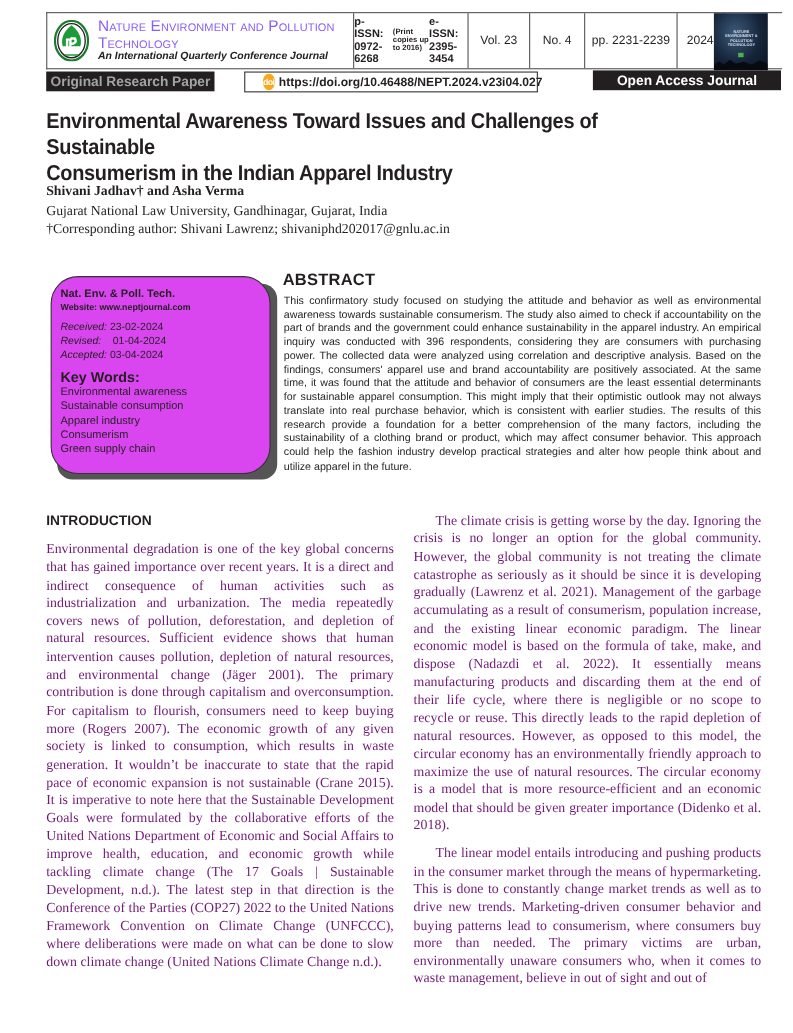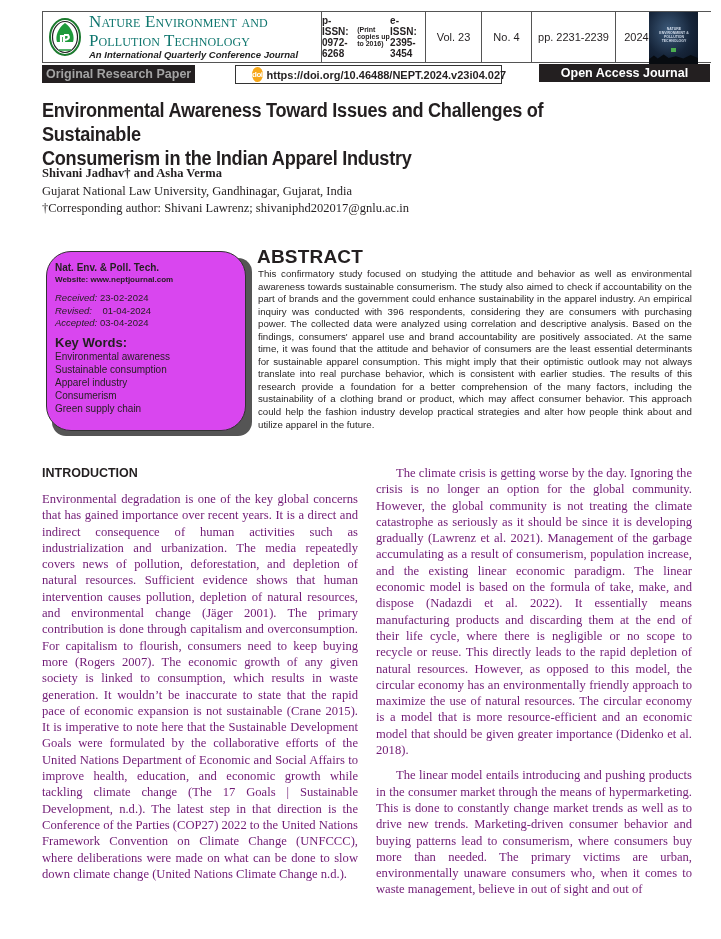--- a/index.html
+++ b/index.html
@@ -6,38 +6,38 @@
     html, body { width: 721px; height: 939px; background: #ffffff; overflow: hidden; }
     body { position: relative; font-family: "Liberation Sans", sans-serif; color: #231f20; }
 
     
     .hdr { position: absolute; left: 42px; top: 11px; width: 669px; height: 52px; border: 1px solid #555; border-right: none; }
     .hdr-cell { position: absolute; top: 0; height: 50px; border-right: 1px solid #555; display: flex; align-items: center; justify-content: center; font-size: 11px; }
     .logo-cell { left: 0; width: 279px; justify-content: flex-start; padding-left: 6px; }
     .logo { width: 32px; height: 38px; position: relative; }
     .logo svg { width: 32px; height: 38px; display: block; }
     .jtitle { margin-left: 8px; line-height: 1.1; }
-    .jname { font-family: Liberation Serif, serif; font-size: 17px; color: #0f766e; font-variant: small-caps; letter-spacing: 0.1px; }
+    .jname { font-family: Liberation Sans, sans-serif; font-size: 14px; color: #8b5cf6; font-variant: small-caps; letter-spacing: 0.1px; }
     .jsub { font-family: "Liberation Sans", sans-serif; font-size: 9.5px; font-weight: bold; font-style: italic; color: #222; }
     .issn-cell { left: 279px; width: 104px; flex-direction: row; font-weight: bold; }
     .issn-cell .l1 { font-size: 10px; }
     .issn-cell .l2 { font-size: 7px; margin: 1px 0 3px; }
     .issn-cell .l3 { font-size: 10px; }
     .vol-cell { left: 383px; width: 56px; }
     .no-cell { left: 439px; width: 50px; }
     .pp-cell { left: 489px; width: 84px; }
     .yr-cell { left: 573px; width: 42px; }
     .cover { position: absolute; left: 606px; top: 0; width: 49px; height: 52px; background: radial-gradient(ellipse at 40% 35%, #3d5a7a 0%, #16253a 55%, #0b1320 100%); overflow: hidden; }
     .cover .ct { position: absolute; left: 6px; top: 15px; width: 38px; font-size: 3.5px; line-height: 4px; color: #cfd9e8; font-weight: bold; text-align: center; }
     .cover .trees { position: absolute; left: 0; bottom: 0; width: 49px; height: 12px; background: #070b10; clip-path: polygon(0 60%, 10% 30%, 18% 55%, 30% 20%, 40% 50%, 55% 35%, 70% 55%, 85% 25%, 100% 50%, 100% 100%, 0 100%); }
     .cover .gs { position: absolute; left: 22px; top: 36px; width: 5px; height: 4px; background: #4caf50; }
 
     
     .orp { position: absolute; left: 42px; top: 65px; width: 153px; height: 18px; background: #231f20; color: #a3a3a3; font-weight: bold; font-size: 12.5px; display: flex; align-items: center; padding-left: 4px; }
-    .doi-box { position: absolute; left: 235px; top: 65px; width: 267px; height: 19px; border: 1px solid #333; display: flex; align-items: center; padding-left: 16px; font-size: 11px; font-weight: bold; }
+    .doi-box { position: absolute; left: 222px; top: 65px; width: 267px; height: 19px; border: 1px solid #333; display: flex; align-items: center; padding-left: 16px; font-size: 11px; font-weight: bold; }
     .doi-icon { width: 15px; height: 15px; border-radius: 50%; background: #f7a81b; color: #fff; font-size: 8px; font-weight: bold; display: flex; align-items: center; justify-content: center; margin-right: 4px; letter-spacing: -0.5px; }
     .doi-icon span { color: #fff; }
     .oaj { position: absolute; left: 539px; top: 64px; width: 171px; height: 18px; background: #231f20; color: #fff; font-weight: bold; font-size: 12.5px; display: flex; align-items: center; justify-content: center; }
 
     
     .title { position: absolute; left: 42px; top: 98px; width: 640px; font-family: "Liberation Sans", sans-serif; font-weight: bold; font-size: 19.5px; line-height: 24px; color: #231f20; letter-spacing: -0.3px; transform: scaleX(0.93); transform-origin: left top; }
     .authors { position: absolute; left: 42px; top: 166px; font-family: "Liberation Serif", serif; font-weight: bold; font-size: 12.5px; }
     .affil { position: absolute; left: 42px; top: 184px; font-family: "Liberation Serif", serif; font-size: 12.5px; }
     .corr { position: absolute; left: 42px; top: 201px; font-family: "Liberation Serif", serif; font-size: 12.5px; }
 
@@ -45,21 +45,21 @@
     .info-shadow { position: absolute; left: 52px; top: 258px; width: 200px; height: 178px; background: #555; border-radius: 14px; }
     .info-box { position: absolute; left: 46px; top: 251px; width: 200px; height: 180px; background: #d946ef; border: 1.5px solid #333; border-radius: 25px; padding: 10px 0 0 8px; }
     .ib-name { font-weight: bold; font-size: 10px; }
     .ib-web { font-weight: bold; font-size: 8px; margin-top: 2px; }
     .ib-dates { margin-top: 8px; font-size: 9.5px; line-height: 12.5px; }
     .ib-dates i { font-style: italic; }
     .ib-kw-h { font-weight: bold; font-size: 13px; margin-top: 6px; line-height: 14px; }
     .ib-kw { font-size: 10px; line-height: 13px; }
 
     
-    .abs-h { position: absolute; left: 257px; top: 246px; font-weight: bold; font-size: 19px; letter-spacing: 0.2px; }
+    .abs-h { position: absolute; left: 257px; top: 246px; font-weight: bold; font-size: 15px; letter-spacing: 0.2px; }
     .abs-body { position: absolute; left: 258px; top: 268px; width: 434px; font-size: 9.7px; line-height: 12.55px; text-align: justify; color: #231f20; }
 
     
     .intro-h { position: absolute; left: 42px; top: 466px; font-weight: bold; font-size: 12.5px; }
     .col { position: absolute; font-family: "Liberation Serif", serif; font-size: 12.6px; line-height: 16.3px; text-align: justify; color: #701a75; }
     .col-left { left: 42px; top: 491px; width: 316px; }
     .col-right { left: 376px; top: 465px; width: 316px; }
     .col p { text-indent: 0; }
     .col-right p { text-indent: 20px; }
     .col-right p + p { margin-top: 9px; }

